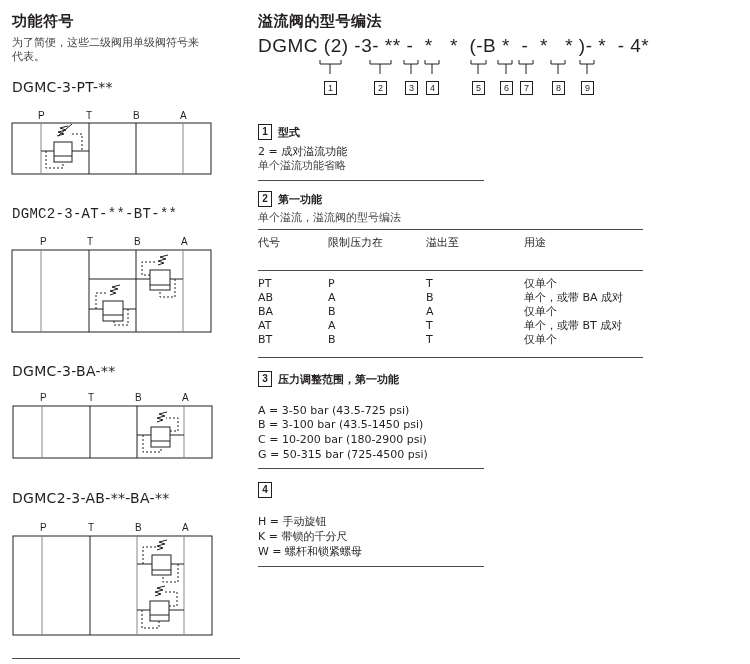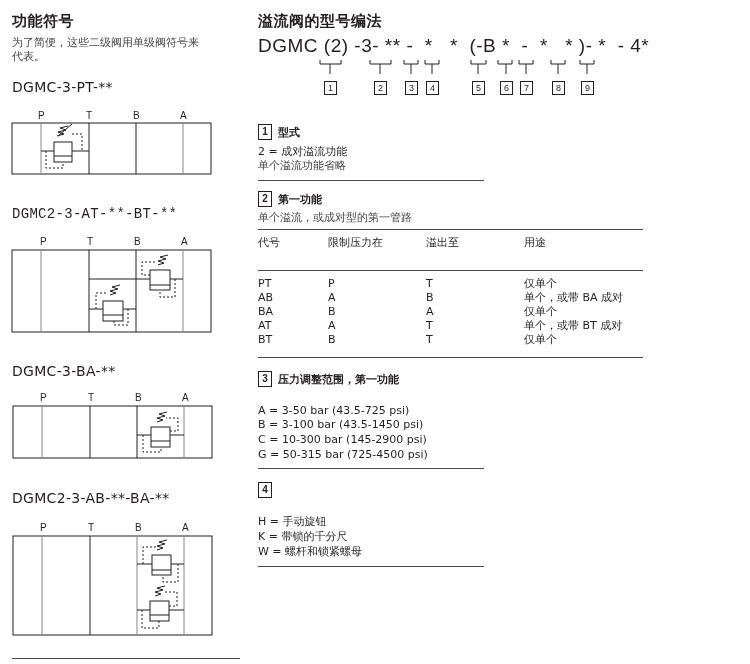--- a/index.html
+++ b/index.html
@@ -175,21 +175,21 @@
   <span>型式</span>
 </div>
 <div class="abs small" style="left:258px;top:145px;">2 = 成对溢流功能</div>
 <div class="abs small" style="left:258px;top:159px;color:#444;">单个溢流功能省略</div>
 <div class="rule" style="left:258px;top:180px;width:226px;"></div>
 
 <div class="abs sec-title" style="left:258px;top:191px;">
   <span class="secbox">2</span>
   <span>第一功能</span>
 </div>
-<div class="abs small" style="left:258px;top:211px;color:#444;">单个溢流，或成对型的第一管路</div>
+<div class="abs small" style="left:258px;top:211px;color:#444;">单个溢流，溢流阀的型号编法</div>
 <div class="rule" style="left:258px;top:229px;width:385px;"></div>
 <div class="tbl" style="left:258px;top:236px;">
   <div class="row">
     <span class="c0">代号</span>
     <span class="c1">限制压力在</span>
     <span class="c2">溢出至</span>
     <span class="c3">用途</span>
   </div>
 </div>
 <div class="rule" style="left:258px;top:270px;width:385px;"></div>
@@ -226,21 +226,21 @@
   </div>
 </div>
 <div class="rule" style="left:258px;top:357px;width:385px;"></div>
 
 <div class="abs sec-title" style="left:258px;top:371px;">
   <span class="secbox">3</span>
   <span>压力调整范围，第一功能</span>
 </div>
 <div class="abs small" style="left:258px;top:404px;">A = 3-50 bar (43.5-725 psi)</div>
 <div class="abs small" style="left:258px;top:418px;">B = 3-100 bar (43.5-1450 psi)</div>
-<div class="abs small" style="left:258px;top:433px;">C = 10-300 bar (145-2900 psi)</div>
+<div class="abs small" style="left:258px;top:433px;">C = 10-200 bar (180-2900 psi)</div>
 <div class="abs small" style="left:258px;top:448px;">G = 50-315 bar (725-4500 psi)</div>
 <div class="rule" style="left:258px;top:468px;width:226px;"></div>
 
 <div class="abs sec-title" style="left:258px;top:482px;">
   <span class="secbox">4</span>
 </div>
 <div class="abs small" style="left:258px;top:515px;">H  = 手动旋钮</div>
 <div class="abs small" style="left:258px;top:530px;">K  = 带锁的千分尺</div>
 <div class="abs small" style="left:258px;top:545px;">W = 螺杆和锁紧螺母</div>
 <div class="rule" style="left:258px;top:566px;width:226px;"></div>

